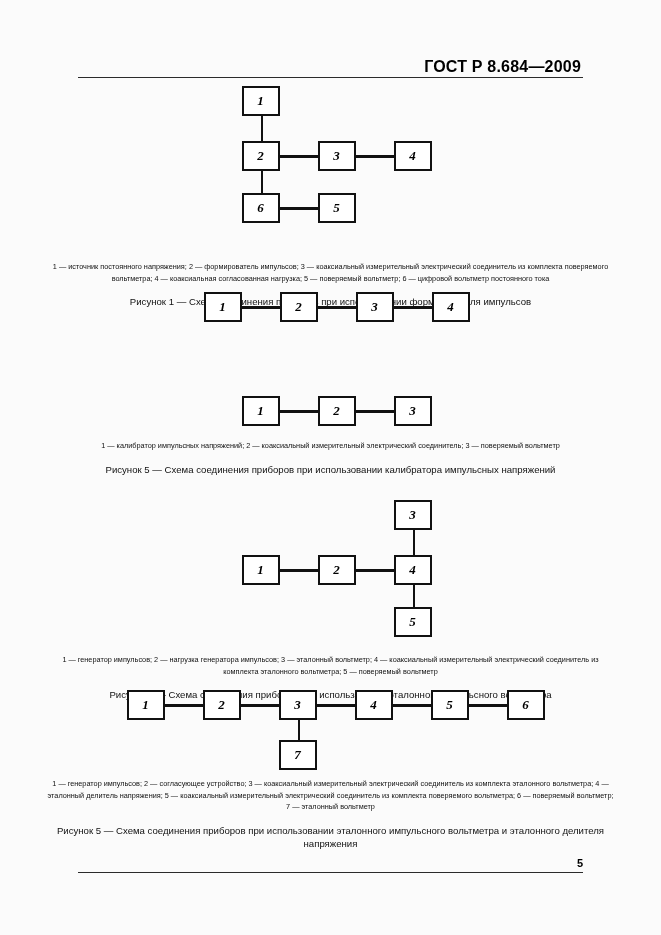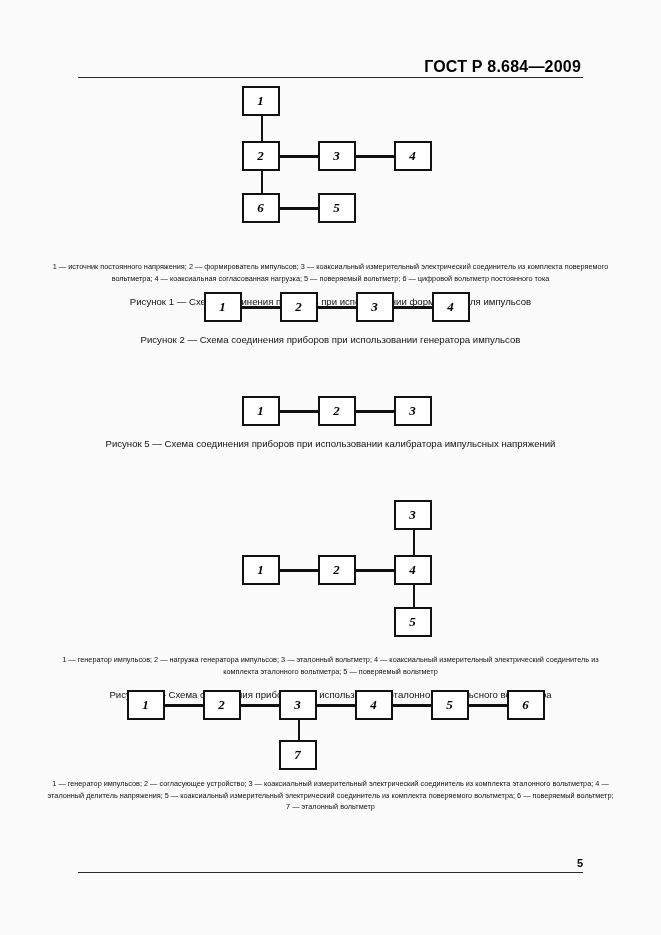--- a/index.html
+++ b/index.html
@@ -141,31 +141,31 @@
   <div class="figure" style="top:292px;">
     <div class="diagram" style="width: 278px; height: 30px;">
       <div class="edge-h" style="left:50px;top:14px;width:38px;"></div>
       <div class="edge-h" style="left:126px;top:14px;width:38px;"></div>
       <div class="edge-h" style="left:202px;top:14px;width:38px;"></div>
       <div class="node" style="left:12px;top:0px;">1</div>
       <div class="node" style="left:88px;top:0px;">2</div>
       <div class="node" style="left:164px;top:0px;">3</div>
       <div class="node" style="left:240px;top:0px;">4</div>
     </div>
-    <div class="fig-title">Рисунок 2 — Схема соединения приборов при использовании генератора импульсов</div>
   </div>
 
   <div class="figure" style="top:396px;">
     <div class="diagram" style="width: 202px; height: 30px;">
       <div class="edge-h" style="left:50px;top:14px;width:38px;"></div>
       <div class="edge-h" style="left:126px;top:14px;width:38px;"></div>
       <div class="node" style="left:12px;top:0px;">1</div>
       <div class="node" style="left:88px;top:0px;">2</div>
       <div class="node" style="left:164px;top:0px;">3</div>
     </div>
+    <div class="legend" style="margin-top:14px;">1 — калибратор импульсных напряжений; 2 — коаксиальный измерительный электрический соединитель; 3 — поверяемый вольтметр</div>
     <div class="fig-title">Рисунок 5 — Схема соединения приборов при использовании калибратора импульсных напряжений</div>
   </div>
 
   <div class="figure" style="top:500px;">
     <div class="diagram" style="width: 202px; height: 137px;">
       <div class="edge-v" style="left:183px;top:30px;height:25px;"></div>
       <div class="edge-v" style="left:183px;top:85px;height:22px;"></div>
       <div class="edge-h" style="left:50px;top:69px;width:40px;"></div>
       <div class="edge-h" style="left:126px;top:69px;width:40px;"></div>
       <div class="node" style="left:164px;top:0px;">3</div>
@@ -188,18 +188,19 @@
       <div class="edge-v" style="left:181px;top:30px;height:20px;"></div>
       <div class="node" style="left:10px;top:0px;">1</div>
       <div class="node" style="left:86px;top:0px;">2</div>
       <div class="node" style="left:162px;top:0px;">3</div>
       <div class="node" style="left:238px;top:0px;">4</div>
       <div class="node" style="left:314px;top:0px;">5</div>
       <div class="node" style="left:390px;top:0px;">6</div>
       <div class="node" style="left:162px;top:50px;">7</div>
     </div>
     <div class="legend" style="margin-top:8px;">1 — генератор импульсов; 2 — согласующее устройство; 3 — коаксиальный измерительный электрический соединитель из комплекта эталонного вольтметра; 4 — эталонный делитель напряжения; 5 — коаксиальный измерительный электрический соединитель из комплекта поверяемого вольтметра; 6 — поверяемый вольтметр; 7 — эталонный вольтметр</div>
+    <div class="fig-title">Рисунок 5 — Схема соединения приборов при использовании эталонного импульсного вольтметра и эталонного делителя напряжения</div>
   </div>
 
   <div class="footer-rule"></div>
   <div class="page-number">5</div>
 
 </div>
 
 </body></html>

